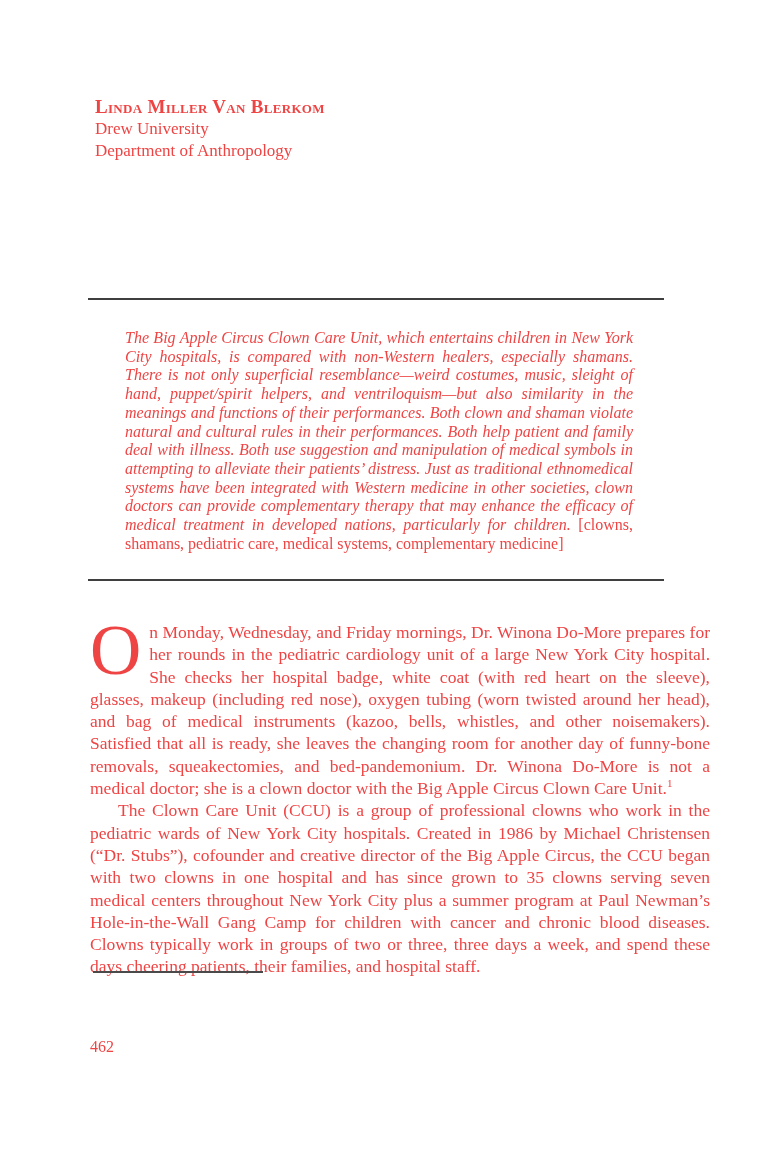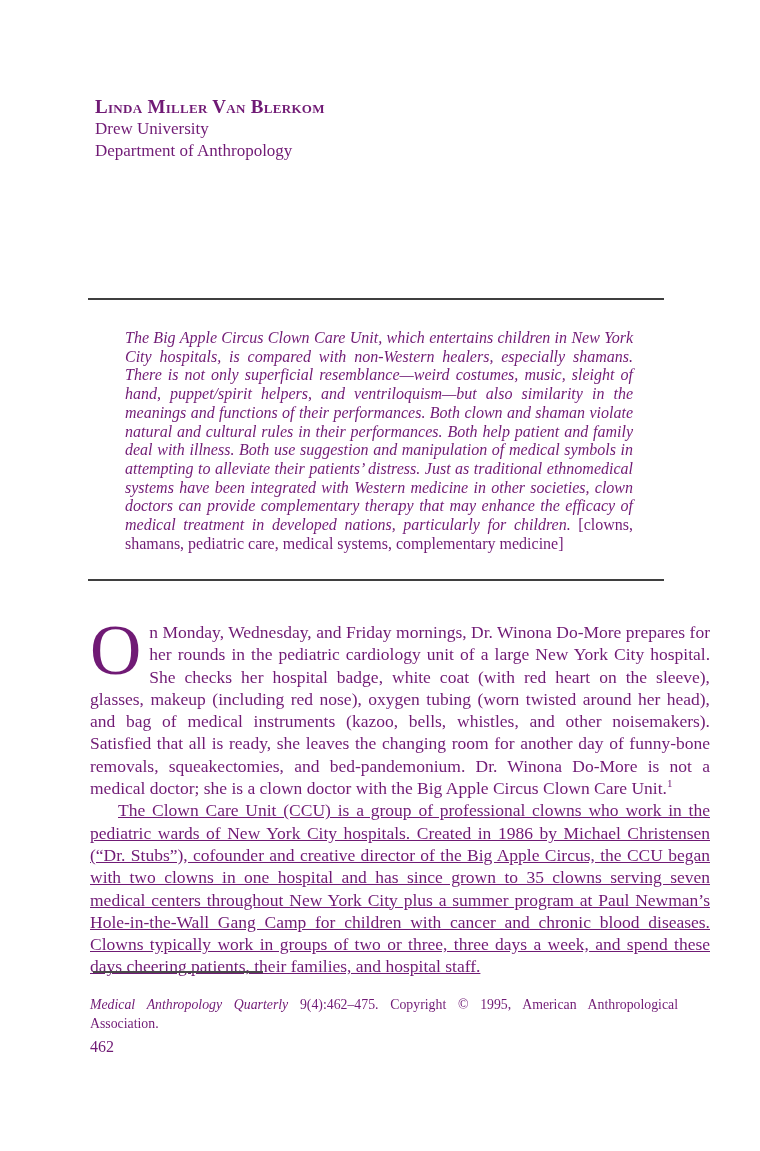--- a/index.html
+++ b/index.html
@@ -6,21 +6,21 @@
     margin: 0;
     padding: 0;
     background: #e8e8e8;
   }
   .page {
     position: relative;
     width: 760px;
     height: 1151px;
     margin: 0 auto;
     background: #ffffff;
-    color: #701a75;
+    color: #ef4444;
     font-family: "Liberation Serif", "DejaVu Serif", serif;
     overflow: hidden;
   }
 
   
   .author-block {
     position: absolute;
     left: 95px;
     top: 96px;
     line-height: 22px;
@@ -86,21 +86,20 @@
     padding: 0;
   }
   .drop-cap {
     float: left;
     font-size: 71px;
     line-height: 55px;
     margin: 2px 8px 0 0;
   }
   .para-indent {
     text-indent: 28px;
-    text-decoration: underline;
   }
   sup.fn-marker {
     font-size: 11px;
     vertical-align: super;
     line-height: 0;
   }
 
   
   .footnote-divider {
     position: absolute;
@@ -152,17 +151,16 @@
 
   <div class="rule rule-bottom"></div>
 
   <div class="article-body">
     <p><span class="drop-cap">O</span><span>n Monday, Wednesday, and Friday mornings, Dr. Winona Do-More prepares for her rounds in the pediatric cardiology unit of a large New York City hospital. She checks her hospital badge, white coat (with red heart on the sleeve), glasses, makeup (including red nose), oxygen tubing (worn twisted around her head), and bag of medical instruments (kazoo, bells, whistles, and other noisemakers). Satisfied that all is ready, she leaves the changing room for another day of funny-bone removals, squeakectomies, and bed-pandemonium. Dr. Winona Do-More is not a medical doctor; she is a clown doctor with the Big Apple Circus Clown Care Unit.</span><sup class="fn-marker">1</sup></p>
     <p class="para-indent">The Clown Care Unit (CCU) is a group of professional clowns who work in the pediatric wards of New York City hospitals. Created in 1986 by Michael Christensen (“Dr. Stubs”), cofounder and creative director of the Big Apple Circus, the CCU began with two clowns in one hospital and has since grown to 35 clowns serving seven medical centers throughout New York City plus a summer program at Paul Newman’s Hole-in-the-Wall Gang Camp for children with cancer and chronic blood diseases. Clowns typically work in groups of two or three, three days a week, and spend these days cheering patients, their families, and hospital staff.</p>
   </div>
 
   <div class="footnote-divider"></div>
 
-  <p class="footnote"><span class="journal">Medical Anthropology Quarterly</span><span> 9(4):462–475. Copyright © 1995, American Anthropological Association.</span></p>
 
   <div class="page-number">462</div>
 
 </div>
 
 </body></html>

